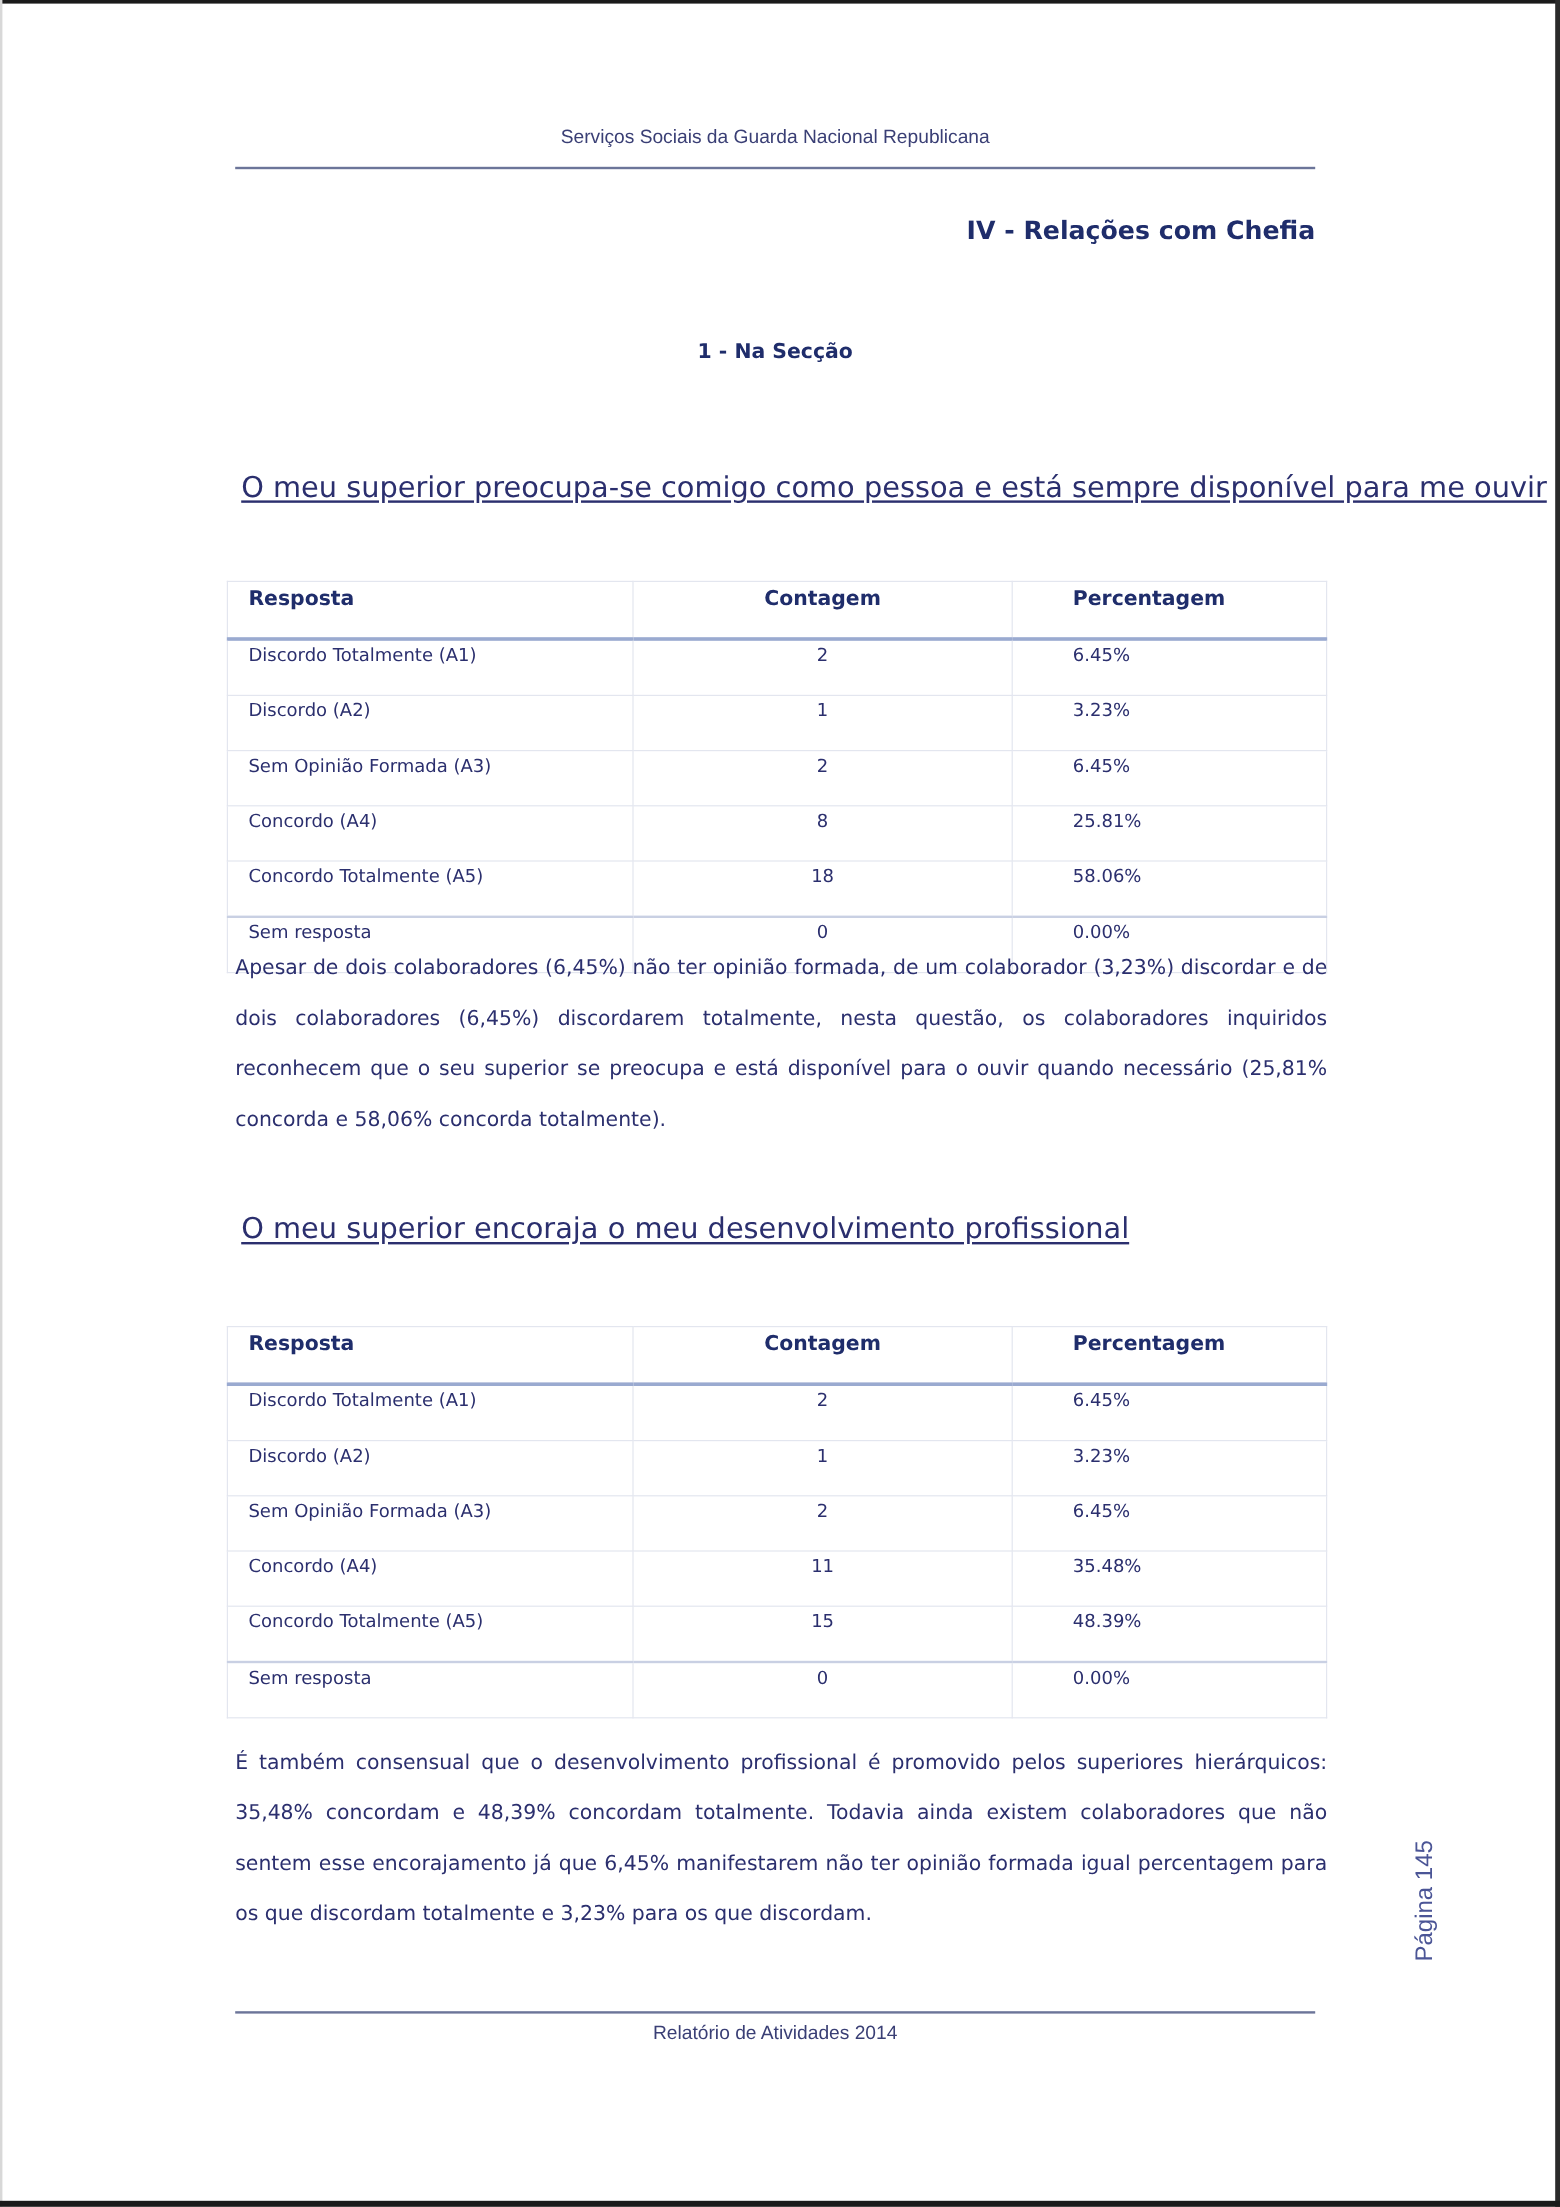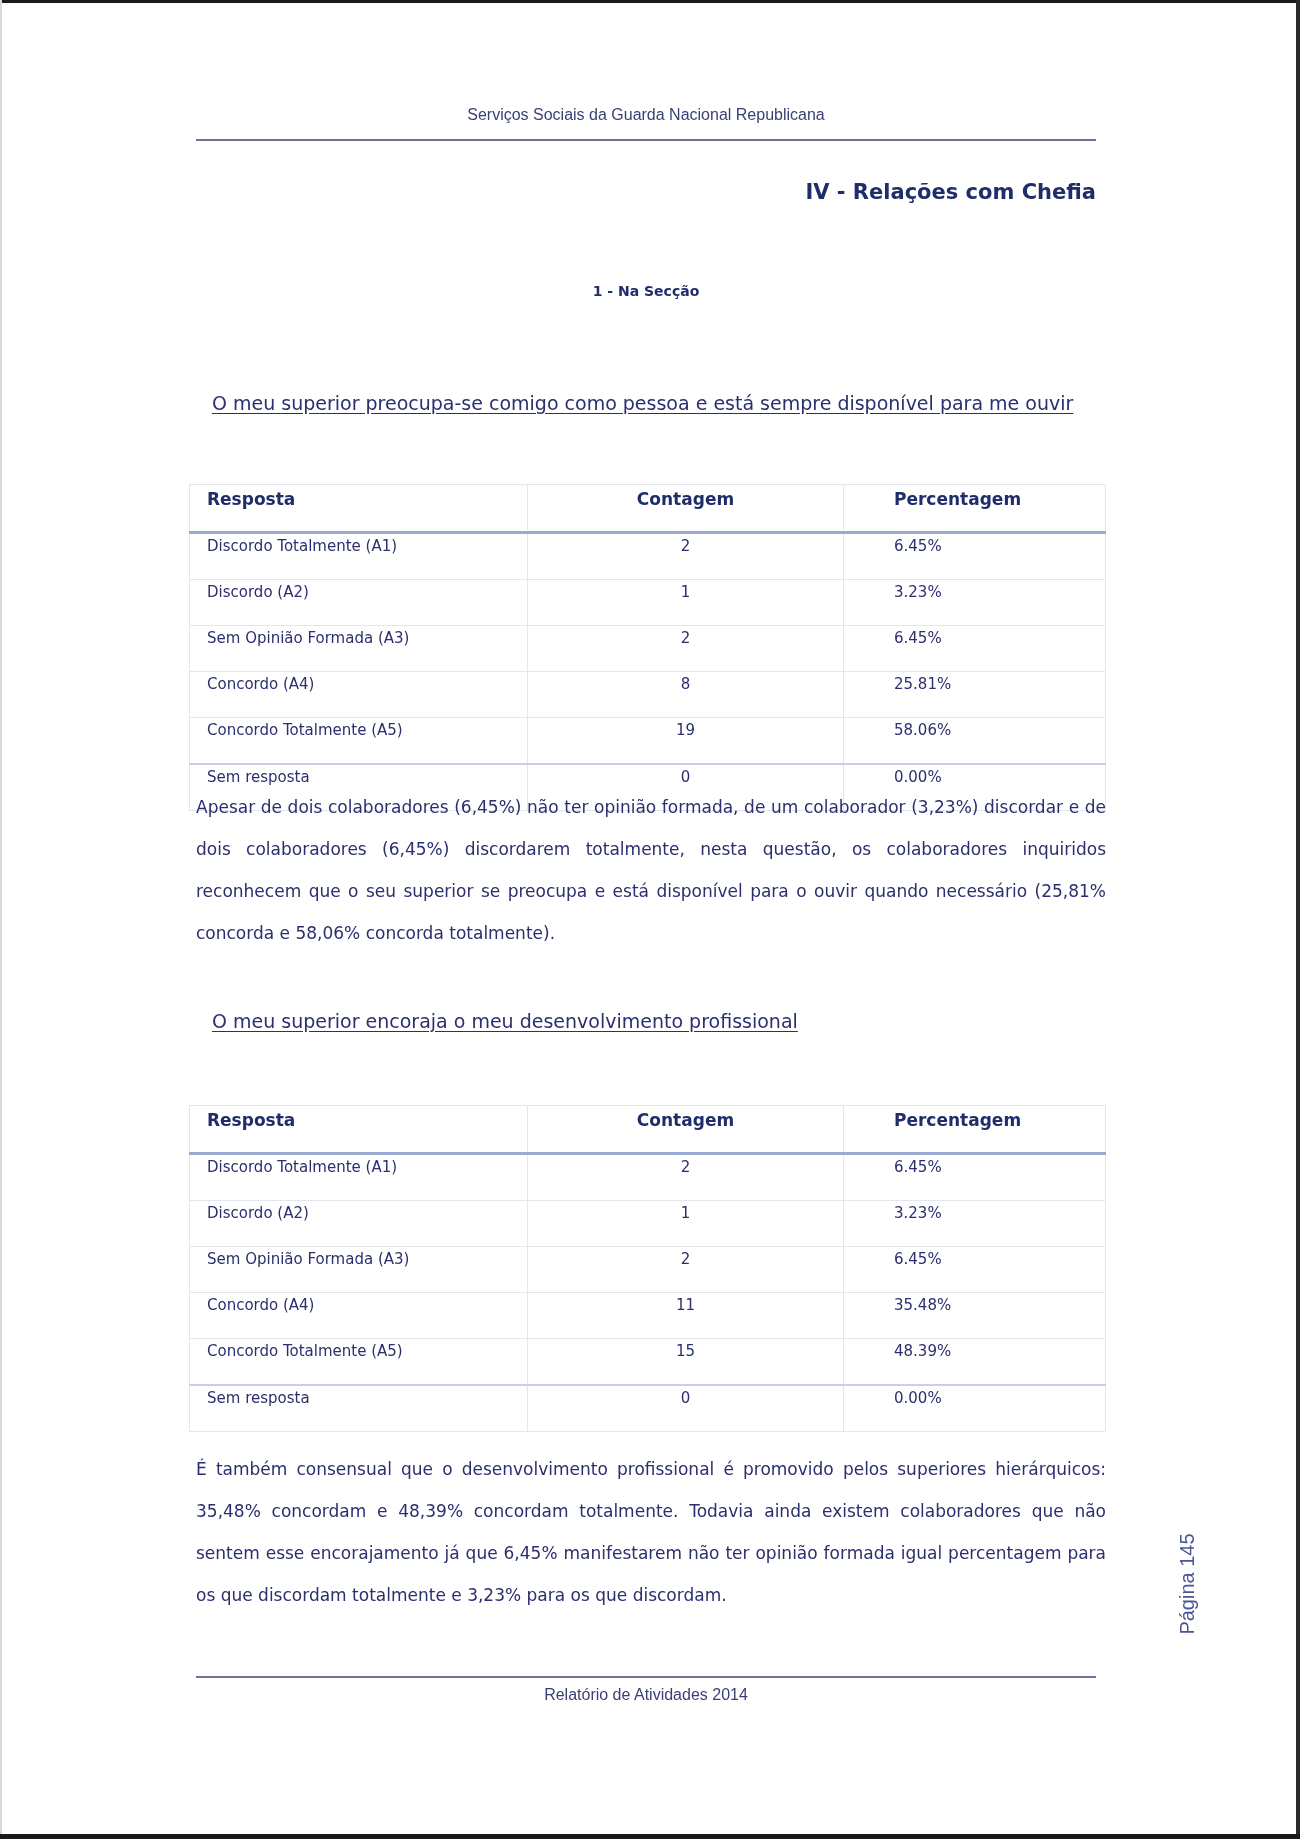--- a/index.html
+++ b/index.html
@@ -19,24 +19,24 @@
     font-family: "Liberation Sans", sans-serif; font-size: 16px; color: #3a3f75;
   }
   .header-rule { position: absolute; left: 196px; width: 900px; top: 139px; height: 2px; background: #6c7599; }
 
   .section-title {
     position: absolute; left: 196px; width: 900px; top: 180px; text-align: right;
     font-size: 21px; font-weight: bold; color: #1f2d6b;
   }
   .subsection-title {
     position: absolute; left: 196px; width: 900px; top: 283px; text-align: center;
-    font-size: 14px; font-weight: bold; color: #1f2d6b;
+    font-size: 17px; font-weight: bold; color: #1f2d6b;
   }
   .question {
-    position: absolute; left: 212px; font-size: 19px; color: #2b2f6e;
+    position: absolute; left: 201px; font-size: 24px; color: #2b2f6e;
     text-decoration: underline; text-underline-offset: 3px; white-space: nowrap;
   }
   .q1 { top: 392px; }
   .q2 { top: 1010px; }
 
   table.results {
     position: absolute; left: 189px; width: 917px; border-collapse: collapse;
     font-size: 15px; color: #2b2f6e;
   }
   .t1 { top: 484px; }
@@ -114,21 +114,21 @@
       <td class="col-count">2</td>
       <td class="col-pct">6.45%</td>
     </tr>
     <tr>
       <td class="col-resp">Concordo  (A4)</td>
       <td class="col-count">8</td>
       <td class="col-pct">25.81%</td>
     </tr>
     <tr>
       <td class="col-resp">Concordo  Totalmente (A5)</td>
-      <td class="col-count">19</td>
+      <td class="col-count">18</td>
       <td class="col-pct">58.06%</td>
     </tr>
     <tr class="last-sep">
       <td class="col-resp">Sem  resposta</td>
       <td class="col-count">0</td>
       <td class="col-pct">0.00%</td>
     </tr>
   </tbody>
 </table>
 

